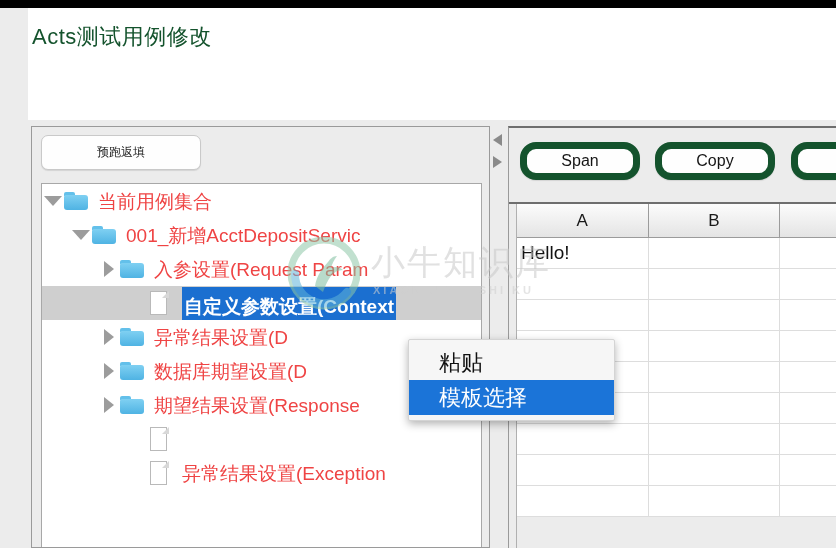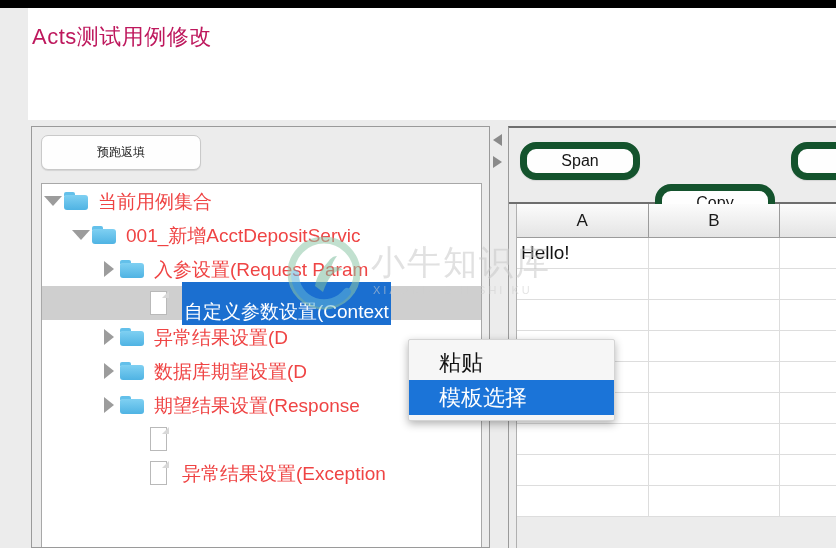--- a/index.html
+++ b/index.html
@@ -37,21 +37,21 @@
     position: absolute;
     left: 28px; top: 8px;
     width: 808px; height: 112px;
     background: #ffffff;
   }
   .title-text {
     position: absolute;
     left: 4px; top: 14px;
     font-size: 22px;
     letter-spacing: 0.5px;
-    color: #be185d;
+    color: #14532d;
     white-space: nowrap;
   }
 
   
   .tree-panel {
     position: absolute;
     left: 31px; top: 126px;
     width: 459px; height: 422px;
     border: 1px solid #9a9a9a;
     border-right: 1px solid #9a9a9a;
@@ -165,21 +165,22 @@
   }
 
   .tree-label {
     font-size: 19px;
     color: #ef4444;
     line-height: 1;
   }
   .tree-row.selected .tree-label {
     background: #1b6fd0;
     color: #ffffff;
-    padding: 20px 2px 4px 2px;
+    padding: 10px 2px 4px 2px;
+    font-weight: bold;
   }
 
   
   .splitter {
     position: absolute;
     left: 490px; top: 126px;
     width: 18px; height: 422px;
     background: #ececec;
   }
   .sp-arrow { position: absolute; left: 3px; }
@@ -227,21 +228,21 @@
     box-shadow: 0 1px 1px rgba(0,0,0,0.10);
     display: flex;
     align-items: center;
     justify-content: center;
     font-size: 16px;
     color: #151515;
     box-sizing: border-box;
     cursor: default;
   }
   .tb-span { left: 11px; width: 120px; }
-  .tb-copy { left: 146px; width: 120px; margin-top: 42px; }
+  .tb-copy { left: 146px; width: 120px; }
   .tb-del  { left: 282px; width: 120px; }
 
   
   .grid {
     position: absolute;
     left: 7px; top: 76px;
     width: 321px; height: 346px;
     background: #ffffff;
     border-left: 1px solid #b0b0b0;
     box-sizing: border-box;
@@ -340,20 +341,21 @@
     letter-spacing: 2px;
     white-space: nowrap;
   }
   .wm-sub {
     position: absolute;
     left: 88px; top: 52px;
     font-size: 11px;
     color: #cfcfcf;
     letter-spacing: 3px;
     white-space: nowrap;
+    font-weight: bold;
   }
 </style>
 </head>
 <body>
 
 <div class="top-strip"></div>
 <div class="page-bg"></div>
 
 <div class="title-card">
   <div class="title-text">Acts测试用例修改</div>

